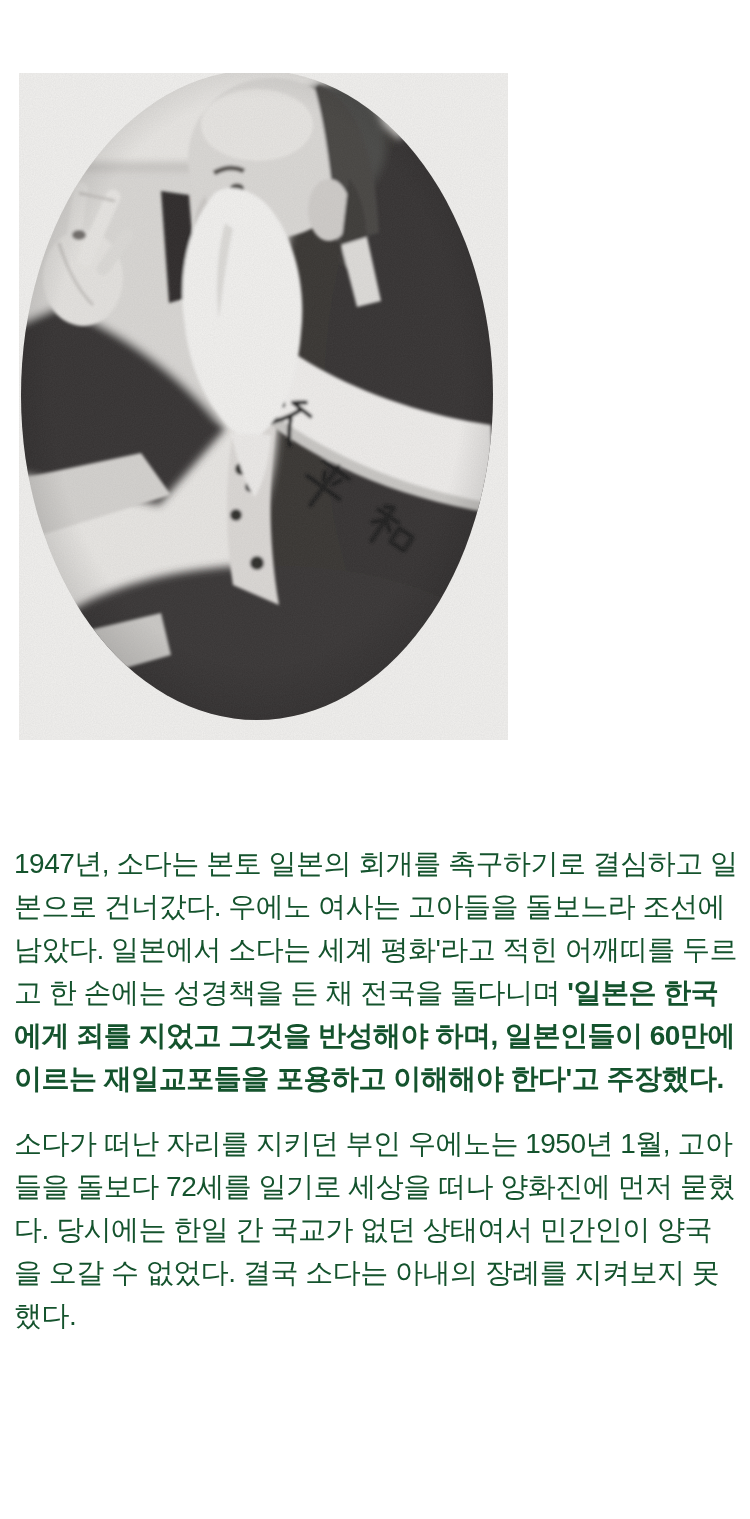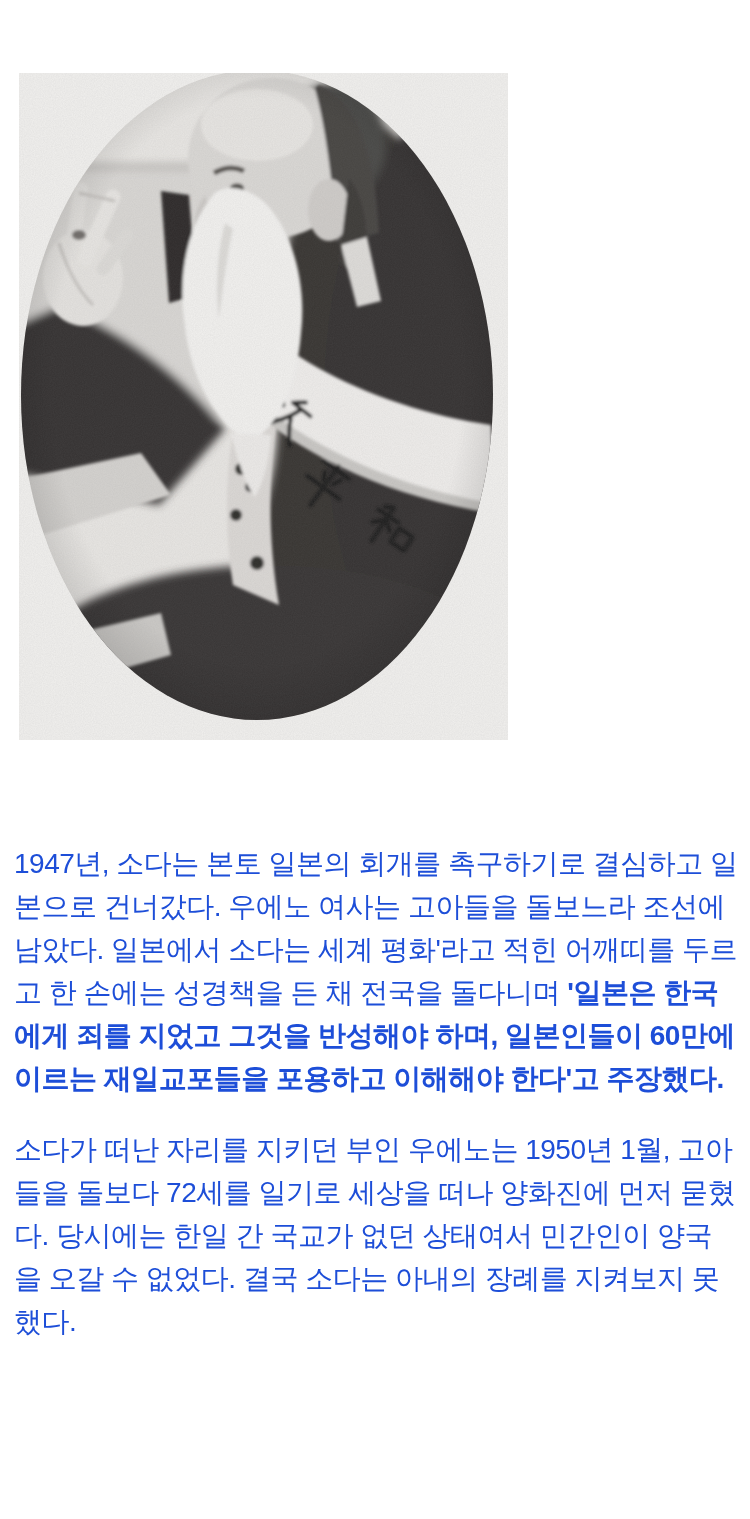--- a/index.html
+++ b/index.html
@@ -15,27 +15,27 @@
     margin:73px 0 0 19px;
     width:489px;
     height:667px;
     padding:0;
   }
   .photo svg { display:block; width:489px; height:667px; }
   .article-text {
     margin:102px 12px 0 14px;
     font-size:28px;
     line-height:43px;
-    color:#1d4ed8;
+    color:#14532d;
     letter-spacing:-0.5px;
     word-break:break-all;
     text-align:left;
   }
   .article-text p { margin:0; }
-  .article-text p + p { margin-top:28px; }
+  .article-text p + p { margin-top:22px; }
   .article-text strong { font-weight:700; }
   .sash-glyph path, .sash-glyph { stroke:#1b1b1b; fill:none; stroke-width:4; stroke-linecap:round; stroke-linejoin:round; }
 </style>
 </head>
 <body>
 
 <div class="page">
 
   <figure class="photo">
     <svg viewBox="0 0 489 667" xmlns="http://www.w3.org/2000/svg" role="img">

